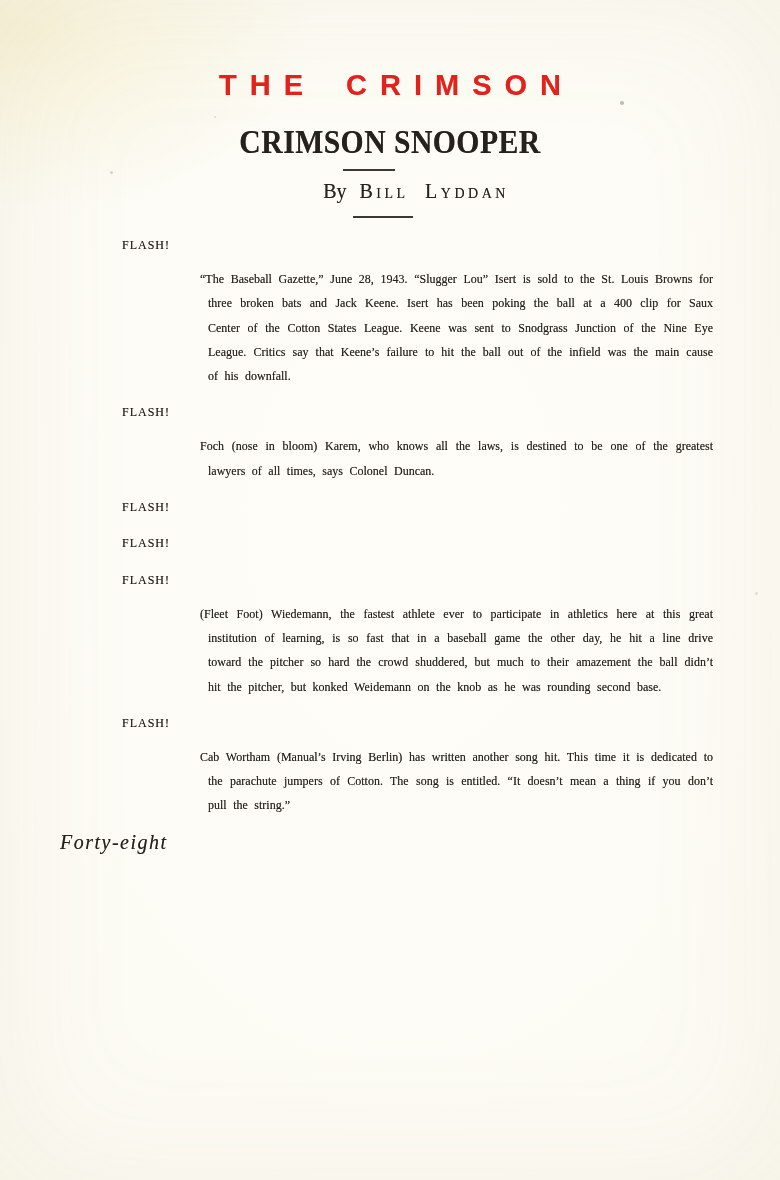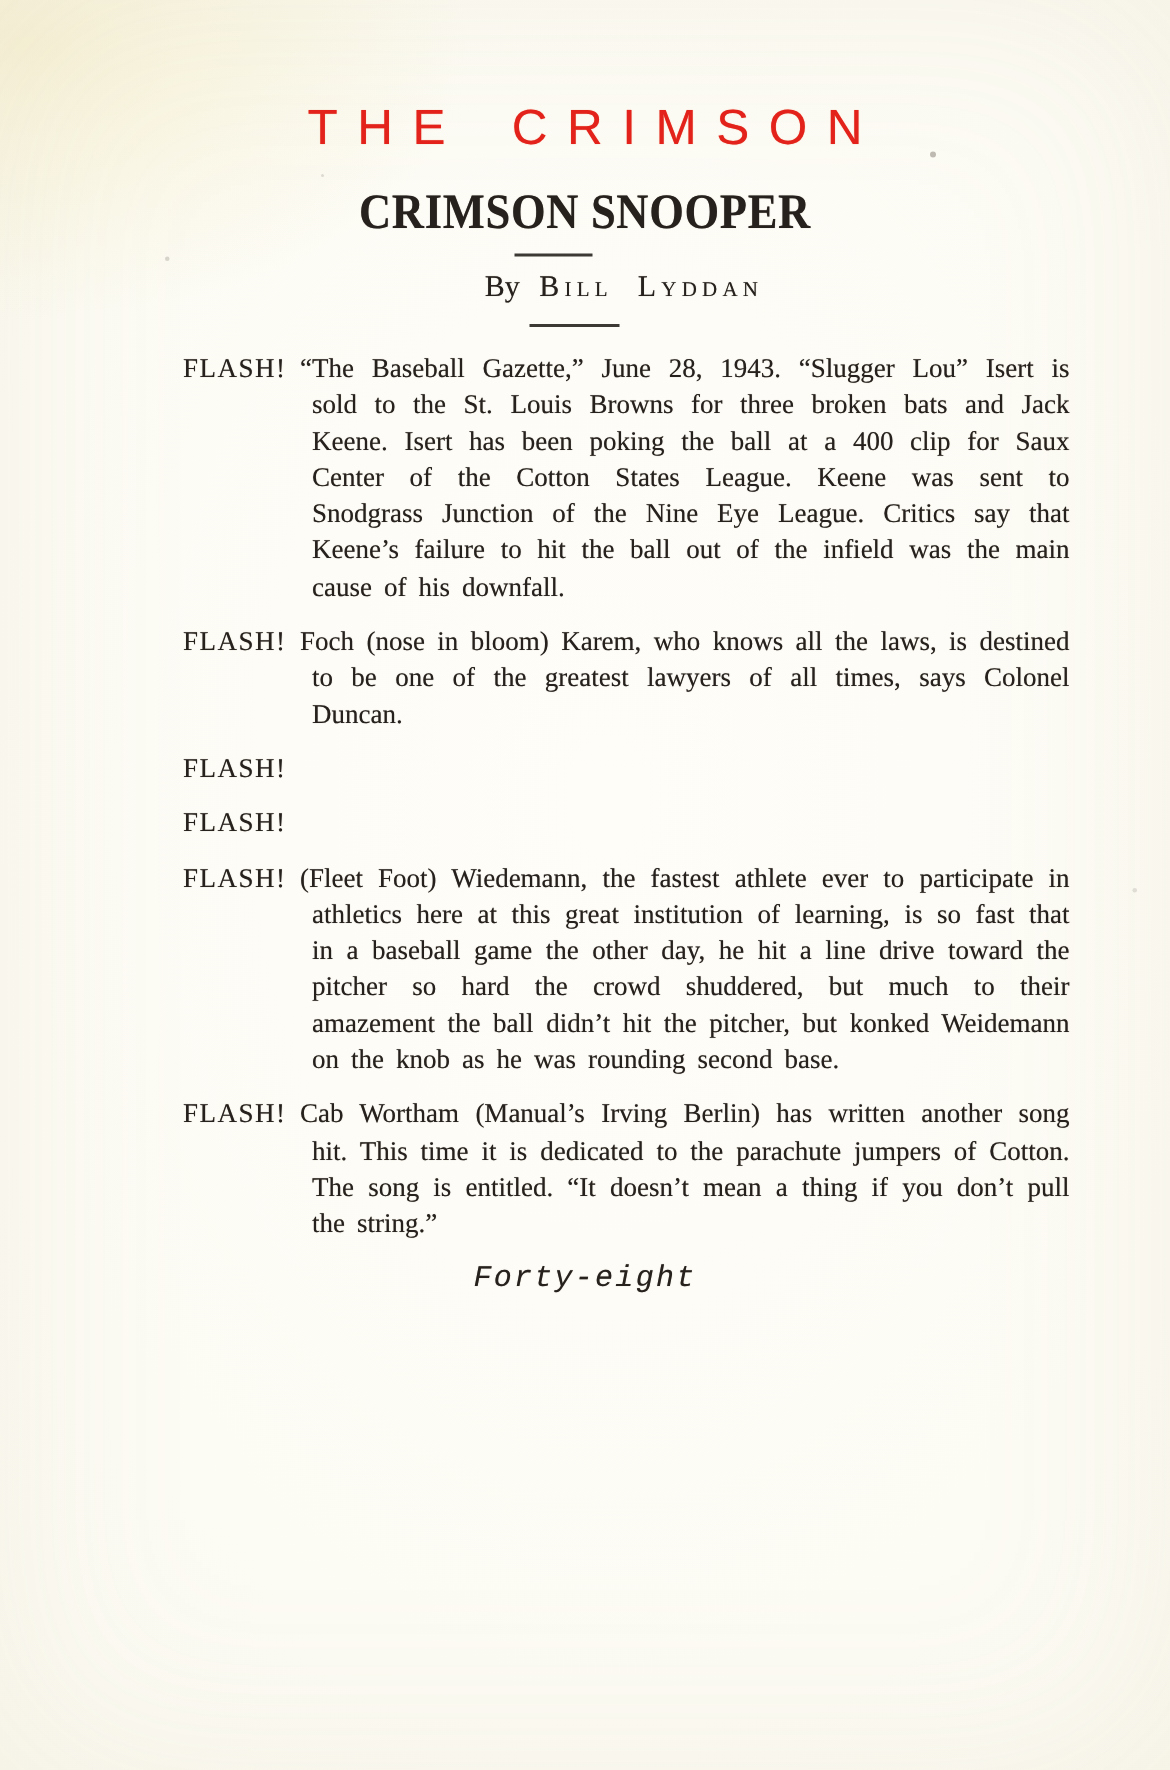--- a/index.html
+++ b/index.html
@@ -26,22 +26,22 @@
 
   
   .header {
     width: 660px;
     margin-left: 60px;
     padding-top: 70px;
     text-align: center;
   }
   .masthead {
     font-family: "Liberation Sans", "DejaVu Sans", sans-serif;
-    font-weight: 400;
-    font-size: 33px;
+    font-weight: 700;
+    font-size: 29px;
     line-height: 30px;
     letter-spacing: 13px;
     word-spacing: 9px;
     color: var(--masthead-red, #e2221b);
     text-shadow: 0 0 0.6px rgba(230,60,20,0.6);
     text-indent: 13px; 
   }
   .title {
     margin: 24px 0 0 0;
     font-weight: 700;
@@ -81,47 +81,46 @@
     transform: translateX(-7px);
   }
 
   
   .flashes {
     margin: 15px 67px 0 122px; 
   }
   .flash {
     display: grid;
     grid-template-columns: 78px 1fr;
-    font-size: 18px;
+    font-size: 12px;
     line-height: 24.3px;
   }
   .flash + .flash {
     margin-top: 12px;
   }
   .flash-label {
     letter-spacing: 1px;
   }
   .flash-text {
     text-align: justify;
     word-spacing: 3.5px;
     padding-left: 8px;   
     text-indent: -8px;   
+    margin-top: 34px;
   }
 
   
   .folio {
     width: 660px;
     margin-left: 60px;
     margin-top: 13px;
-    text-align: center;
     font-style: italic;
     font-size: 20px;
     letter-spacing: 1.5px;
     word-spacing: 2px;
-    font-family: Liberation Mono, monospace;
   }
 
   
   .speck {
     position: absolute;
     border-radius: 50%;
     background: #5a5048;
     opacity: 0.38;
   }
   .speck-1 { left: 620px; top: 101px; width: 4px; height: 4px; }

